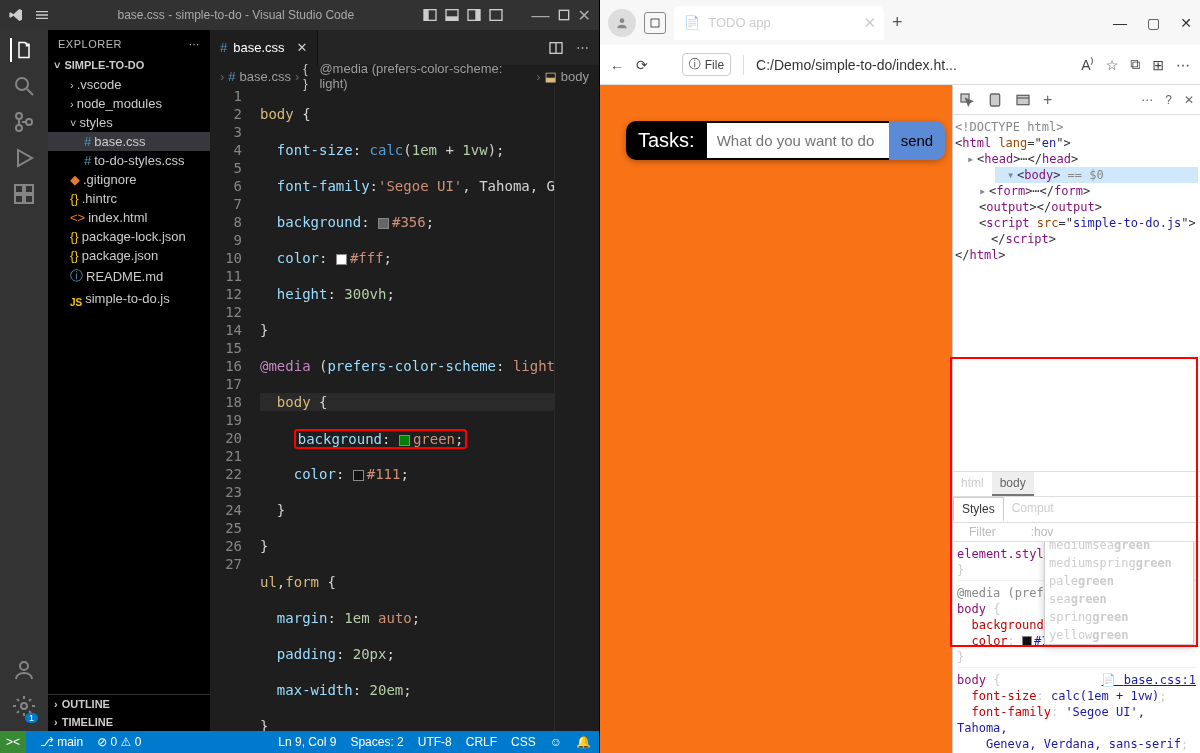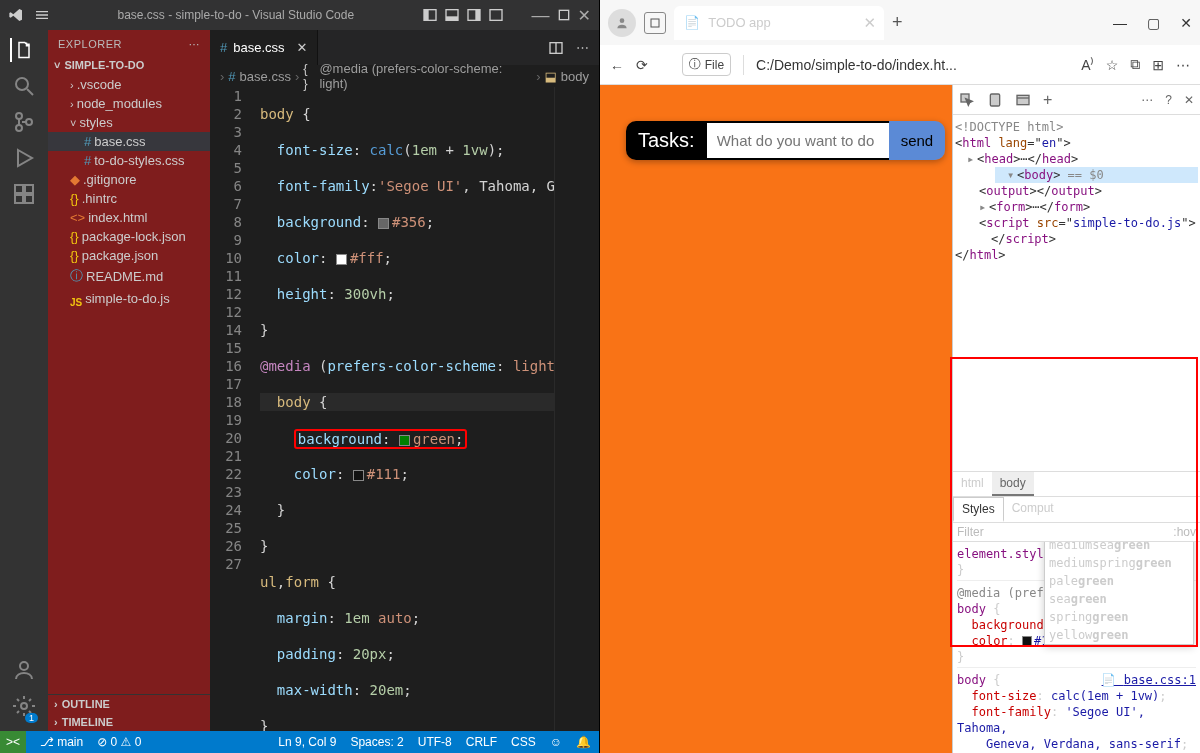--- a/index.html
+++ b/index.html
@@ -10,21 +10,21 @@
 .vs-titlebar .left-icons { display: flex; align-items: center; gap: 10px; }
 .vs-titlebar .title { flex: 1; text-align: center; font-size: 12px; }
 .vs-titlebar .right-icons { display: flex; align-items: center; gap: 6px; }
 .icon { width: 16px; height: 16px; display: inline-flex; align-items: center; justify-content: center; fill: #ccc; color: #ccc; }
 .cheviconsm { font-size: 11px; }
 .vs-body { flex: 1; display: flex; overflow: hidden; }
 .activitybar { width: 48px; background: #333333; display: flex; flex-direction: column; align-items: center; padding-top: 8px; gap: 12px; }
 .activitybar .ab-bottom { margin-top: auto; padding-bottom: 10px; display:flex; flex-direction:column; gap:12px;}
 .activitybar .act-icon { width: 24px; height: 24px; fill: #858585; }
 .activitybar .act-icon.active { fill: #fff; border-left: 2px solid #fff; padding-left: 2px; margin-left: -4px;}
-.sidebar { width: 162px; background: #7f1d1d; display: flex; flex-direction: column; }
+.sidebar { width: 162px; background: #000000; display: flex; flex-direction: column; }
 .sidebar-header { display: flex; justify-content: space-between; padding: 8px 10px 4px; font-size: 11px; letter-spacing: .5px; color: #bbb; }
 .section-head { padding: 4px 6px; font-size: 11px; font-weight: bold; display: flex; align-items: center; gap: 4px; }
 .tree { font-size: 13px; }
 .tree .row { display: flex; align-items: center; gap: 3px; padding: 2px 0 2px 8px; }
 .tree .row.indent1 { padding-left: 22px; }
 .tree .row.indent2 { padding-left: 36px; }
 .tree .row.sel { background: #37373d; }
 .hashblue { color: #519aba; }
 .gitcol { color: #e37933; }
 .mdcol { color: #519aba; }
@@ -83,21 +83,21 @@
 .dt-dom .attrv { color: #1a1aa6; }
 .dt-dom .triangle { color: #888; display: inline-block; width: 10px; }
 .dt-dom .ind1 { padding-left: 12px; } .dt-dom .ind2 { padding-left: 24px; }
 .dt-dom .selline { background: #cfe8fc; margin-left: 40px; }
 .dt-tabs { display: flex; border-top: 1px solid #ddd; border-bottom: 1px solid #ddd; }
 .dt-tabs span { padding: 4px 8px; }
 .dt-tabs .act { color: #666; background: #eee; border-bottom: 2px solid #777;}
 .dt-sub { display: flex; border-bottom: 1px solid #ddd; }
 .dt-sub span { padding: 4px 8px; }
 .dt-sub .act { border:1px solid #ccc; border-bottom:2px solid #fff; color:#333;}
-.dt-filter { display: flex; border-bottom: 1px solid #ddd; padding: 2px 4px; color: #bbb; gap: 35px; justify-content: space-between;}
+.dt-filter { display: flex; border-bottom: 1px solid #ddd; padding: 2px 16px; color: #bbb; gap: 35px;}
 .dt-styles { flex: 1; font-family: Consolas, monospace; padding: 4px 4px; line-height: 16px; overflow: hidden; position:relative;}
 .dt-styles .blk { border-bottom: 1px solid #eee; margin-bottom: 4px; padding-bottom: 2px;}
 .dt-styles .sel { color: #881280; }
 .dt-styles .prop { color: #c80000; }
 .dt-styles .val { color: #1a1aa6; }
 .dt-styles .media { color: #888; }
 .dt-styles .link { color: #1a1aa6; text-decoration: underline; float: right; }
 .dt-styles .swtc{display:inline-block;width:10px;height:10px;border:1px solid #888;vertical-align:middle;margin-right:2px;}
 .autocomplete { position: absolute; right: 6px; bottom: 108px; width: 150px; background: #fff; border: 1px solid #ccc; box-shadow: 0 2px 8px rgba(0,0,0,.2); font-family: Consolas, monospace; font-size: 12px; }
 .autocomplete div { padding: 1px 4px; }
@@ -426,22 +426,22 @@
         <span>⋯</span>
         <span>?</span>
         <span>✕</span>
       </div>
 
       <div class="dt-dom">
         <div style="color:#888">&lt;!DOCTYPE html&gt;</div>
         <div>&lt;<span class="tag">html</span> <span class="attr">lang</span>="<span class="attrv">en</span>"&gt;</div>
         <div class="ind1"><span class="triangle">▸</span>&lt;<span class="tag">head</span>&gt;⋯&lt;/<span class="tag">head</span>&gt;</div>
         <div class="ind1 selline"><span class="triangle">▾</span><span class="swtc" style="background:green"></span>&lt;<span class="tag">body</span>&gt;<span style="color:#888"> == $0</span></div>
+        <div class="ind2"><span class="triangle">▸</span>&lt;<span class="tag">form</span>&gt;⋯&lt;/<span class="tag">form</span>&gt;</div>
         <div class="ind2">&lt;<span class="tag">output</span>&gt;&lt;/<span class="tag">output</span>&gt;</div>
-        <div class="ind2"><span class="triangle">▸</span>&lt;<span class="tag">form</span>&gt;⋯&lt;/<span class="tag">form</span>&gt;</div>
         <div class="ind2">&lt;<span class="tag">script</span> <span class="attr">src</span>="<span class="attrv">simple-to-do.js</span>"&gt;<br><span class="ind1">&lt;/<span class="tag">script</span>&gt;</span></div>
         <div>&lt;/<span class="tag">html</span>&gt;</div>
       </div>
 
       <div style="flex:1"></div>
 
       <div class="dt-tabs">
         <span>html</span>
         <span class="act">body</span>
       </div>

